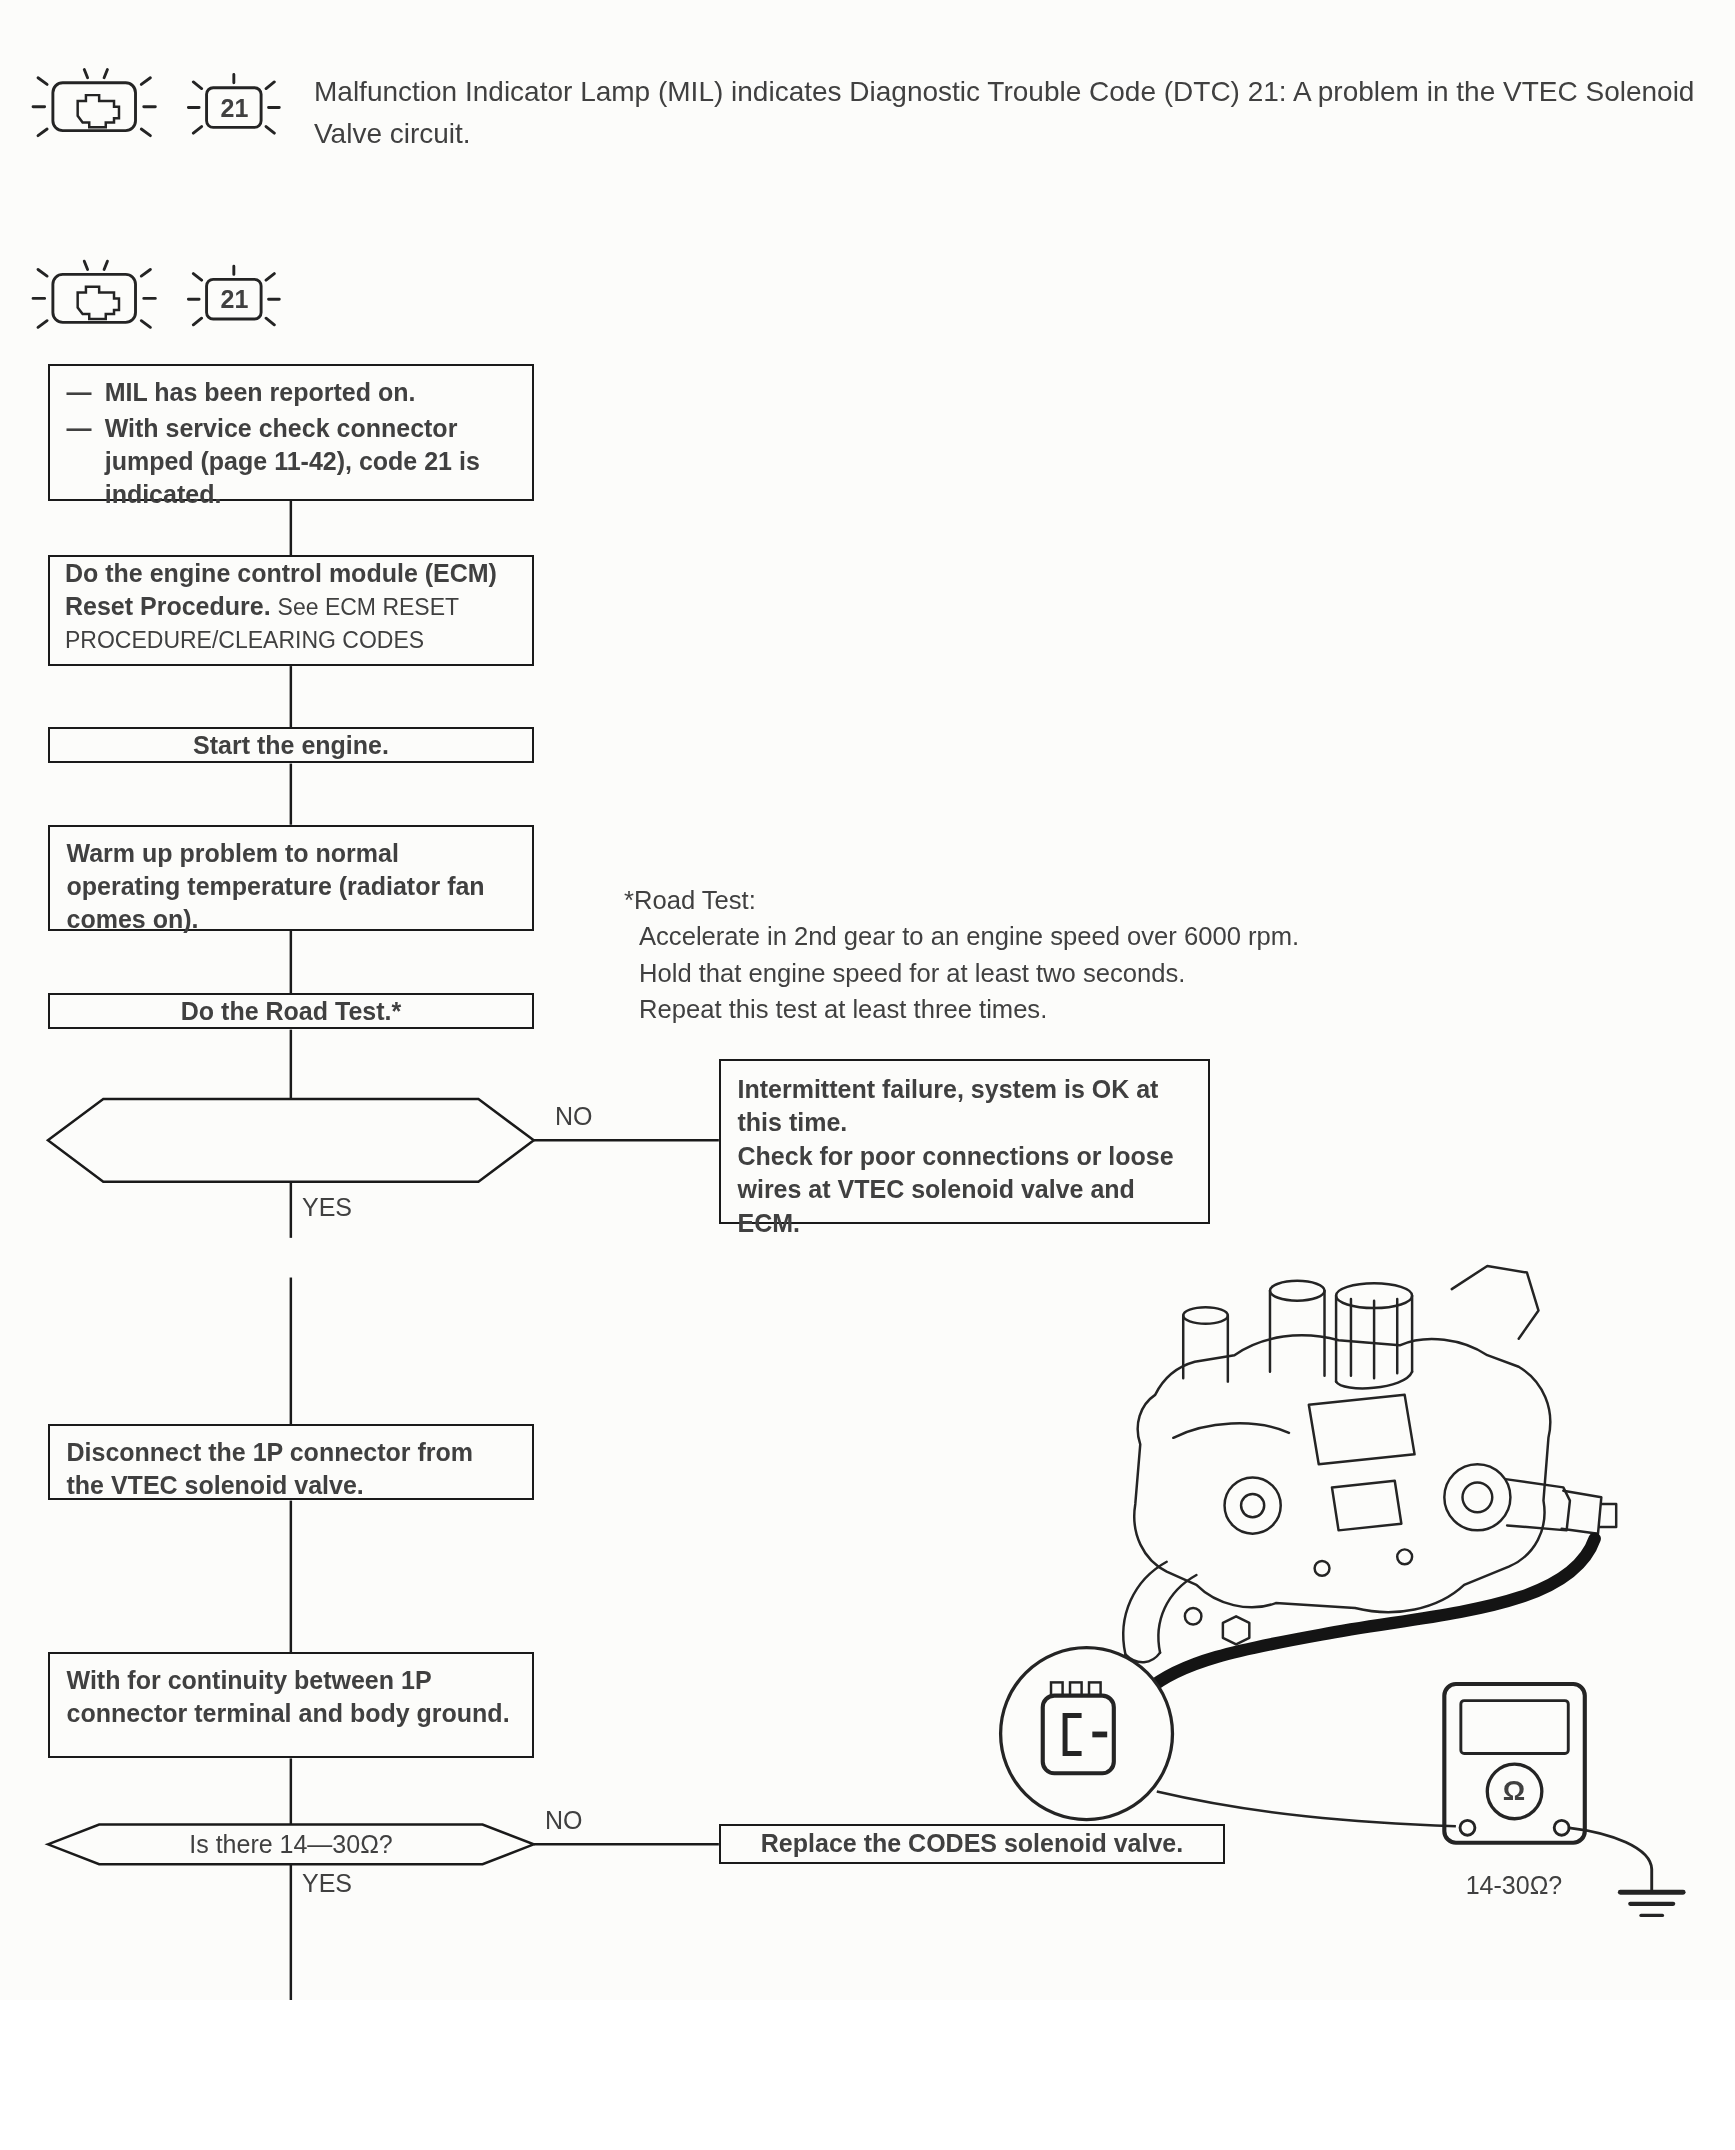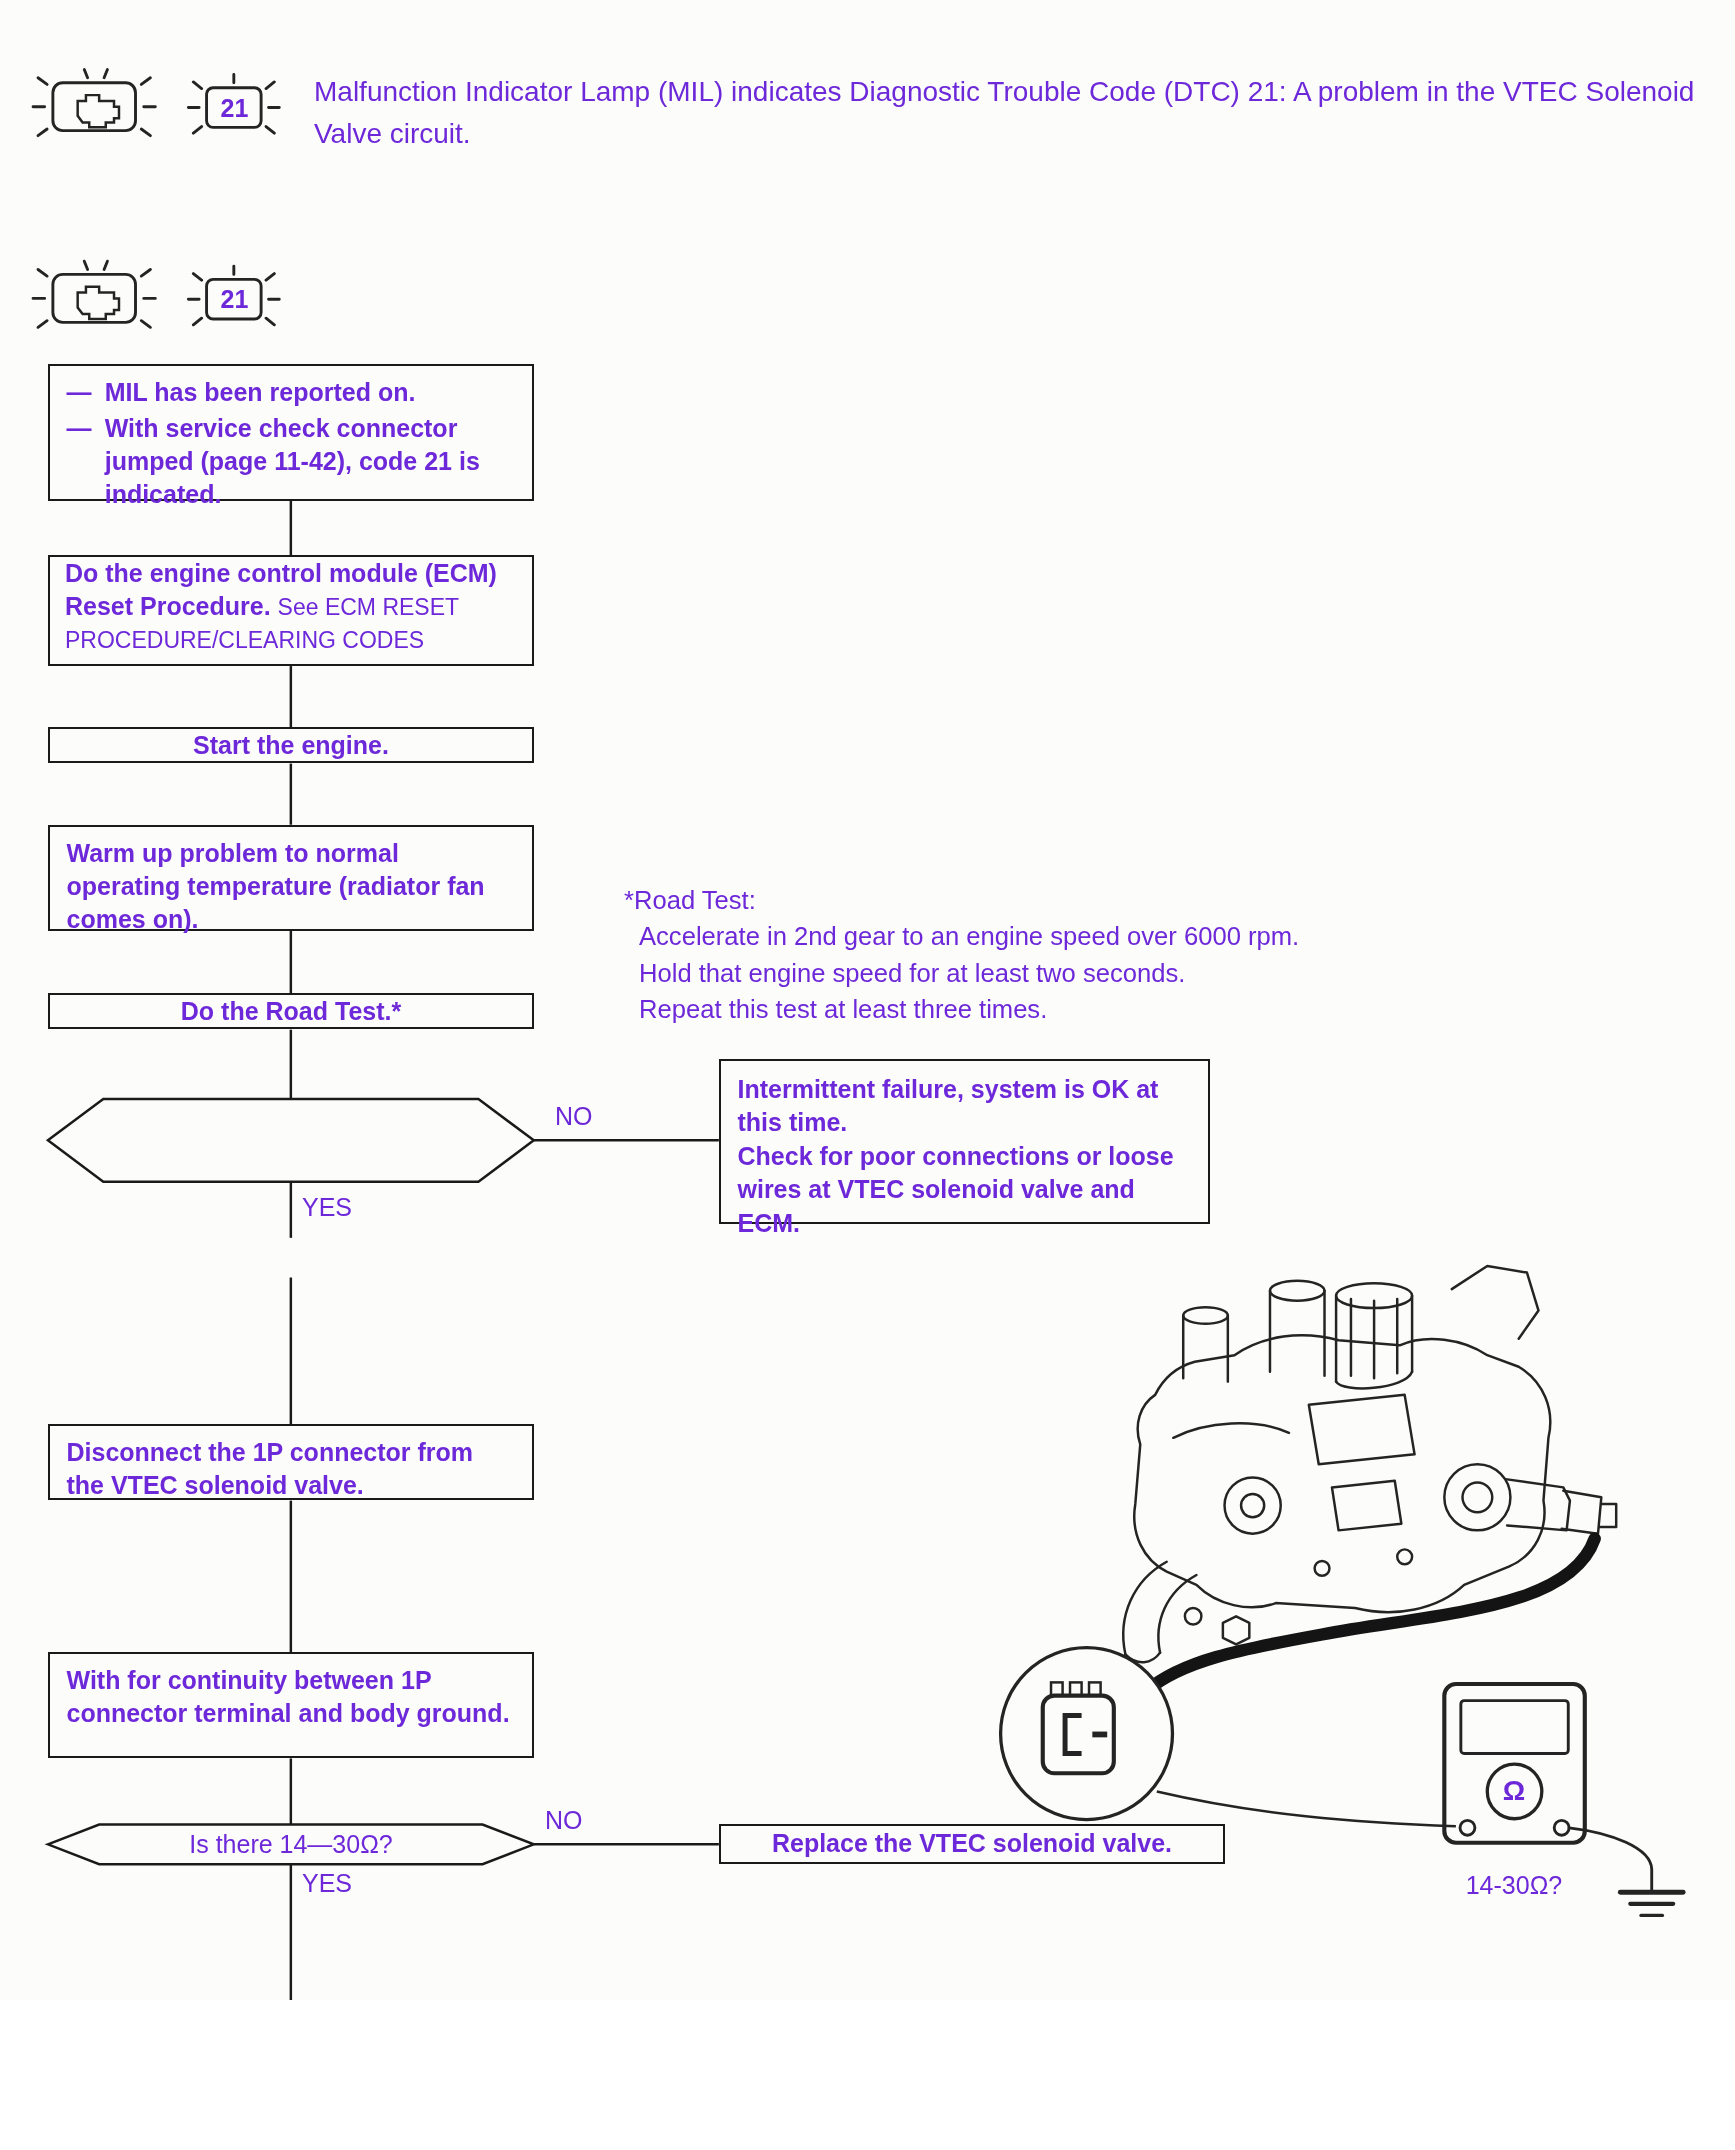--- a/index.html
+++ b/index.html
@@ -1,19 +1,19 @@
 <!DOCTYPE html>
 <html style="font-size:13.2px"><head>
 <meta charset="utf-8">
 <style>
   * { margin:0; padding:0; box-sizing:border-box; }
   html,body { background:#ffffff; }
   .page {
     position:relative; width:1736px; height:2000px;
-    background:#fcfcfa; color:#6d28d9;
+    background:#fcfcfa; color:#404040;
     font-family:"Liberation Sans", sans-serif;
     overflow:hidden;
   }
   svg.underlay { position:absolute; left:0; top:0; }
   .abs { position:absolute; }
 
   .title-desc {
     left:314px; top:71px; width:1396px;
     font-size:28px; line-height:1.5; font-weight:400;
   }
@@ -191,21 +191,21 @@
 
 
   <div class="fbox" style="top:1424px; height:76px;">Disconnect the 1P connector from the VTEC solenoid valve.</div>
 
   <div class="fbox" style="top:1652px; height:106px;">With for continuity between 1P connector terminal and body ground.</div>
 
   <div class="dtext center" style="left:48px; top:1824px; width:486px; height:40px;">Is there 14—30Ω?</div>
   <div class="label" style="left:545px; top:1806px;">NO</div>
   <div class="label" style="left:302px; top:1869px;">YES</div>
 
-  <div class="rbox center" style="left:719px; top:1824px; width:506px; height:40px;">Replace the VTEC solenoid valve.</div>
+  <div class="rbox center" style="left:719px; top:1824px; width:506px; height:40px;">Replace the CODES solenoid valve.</div>
 
   <div class="roadnote">
     <div>*Road Test:</div>
     <div class="rl">Accelerate in 2nd gear to an engine speed over 6000 rpm.</div>
     <div class="rl">Hold that engine speed for at least two seconds.</div>
     <div class="rl">Repeat this test at least three times.</div>
   </div>
 
   <div class="abs dial" style="left:1496px; top:1773px;">Ω</div>
   <div class="abs meter-label" style="left:1444px; top:1871px;">14-30Ω?</div>

